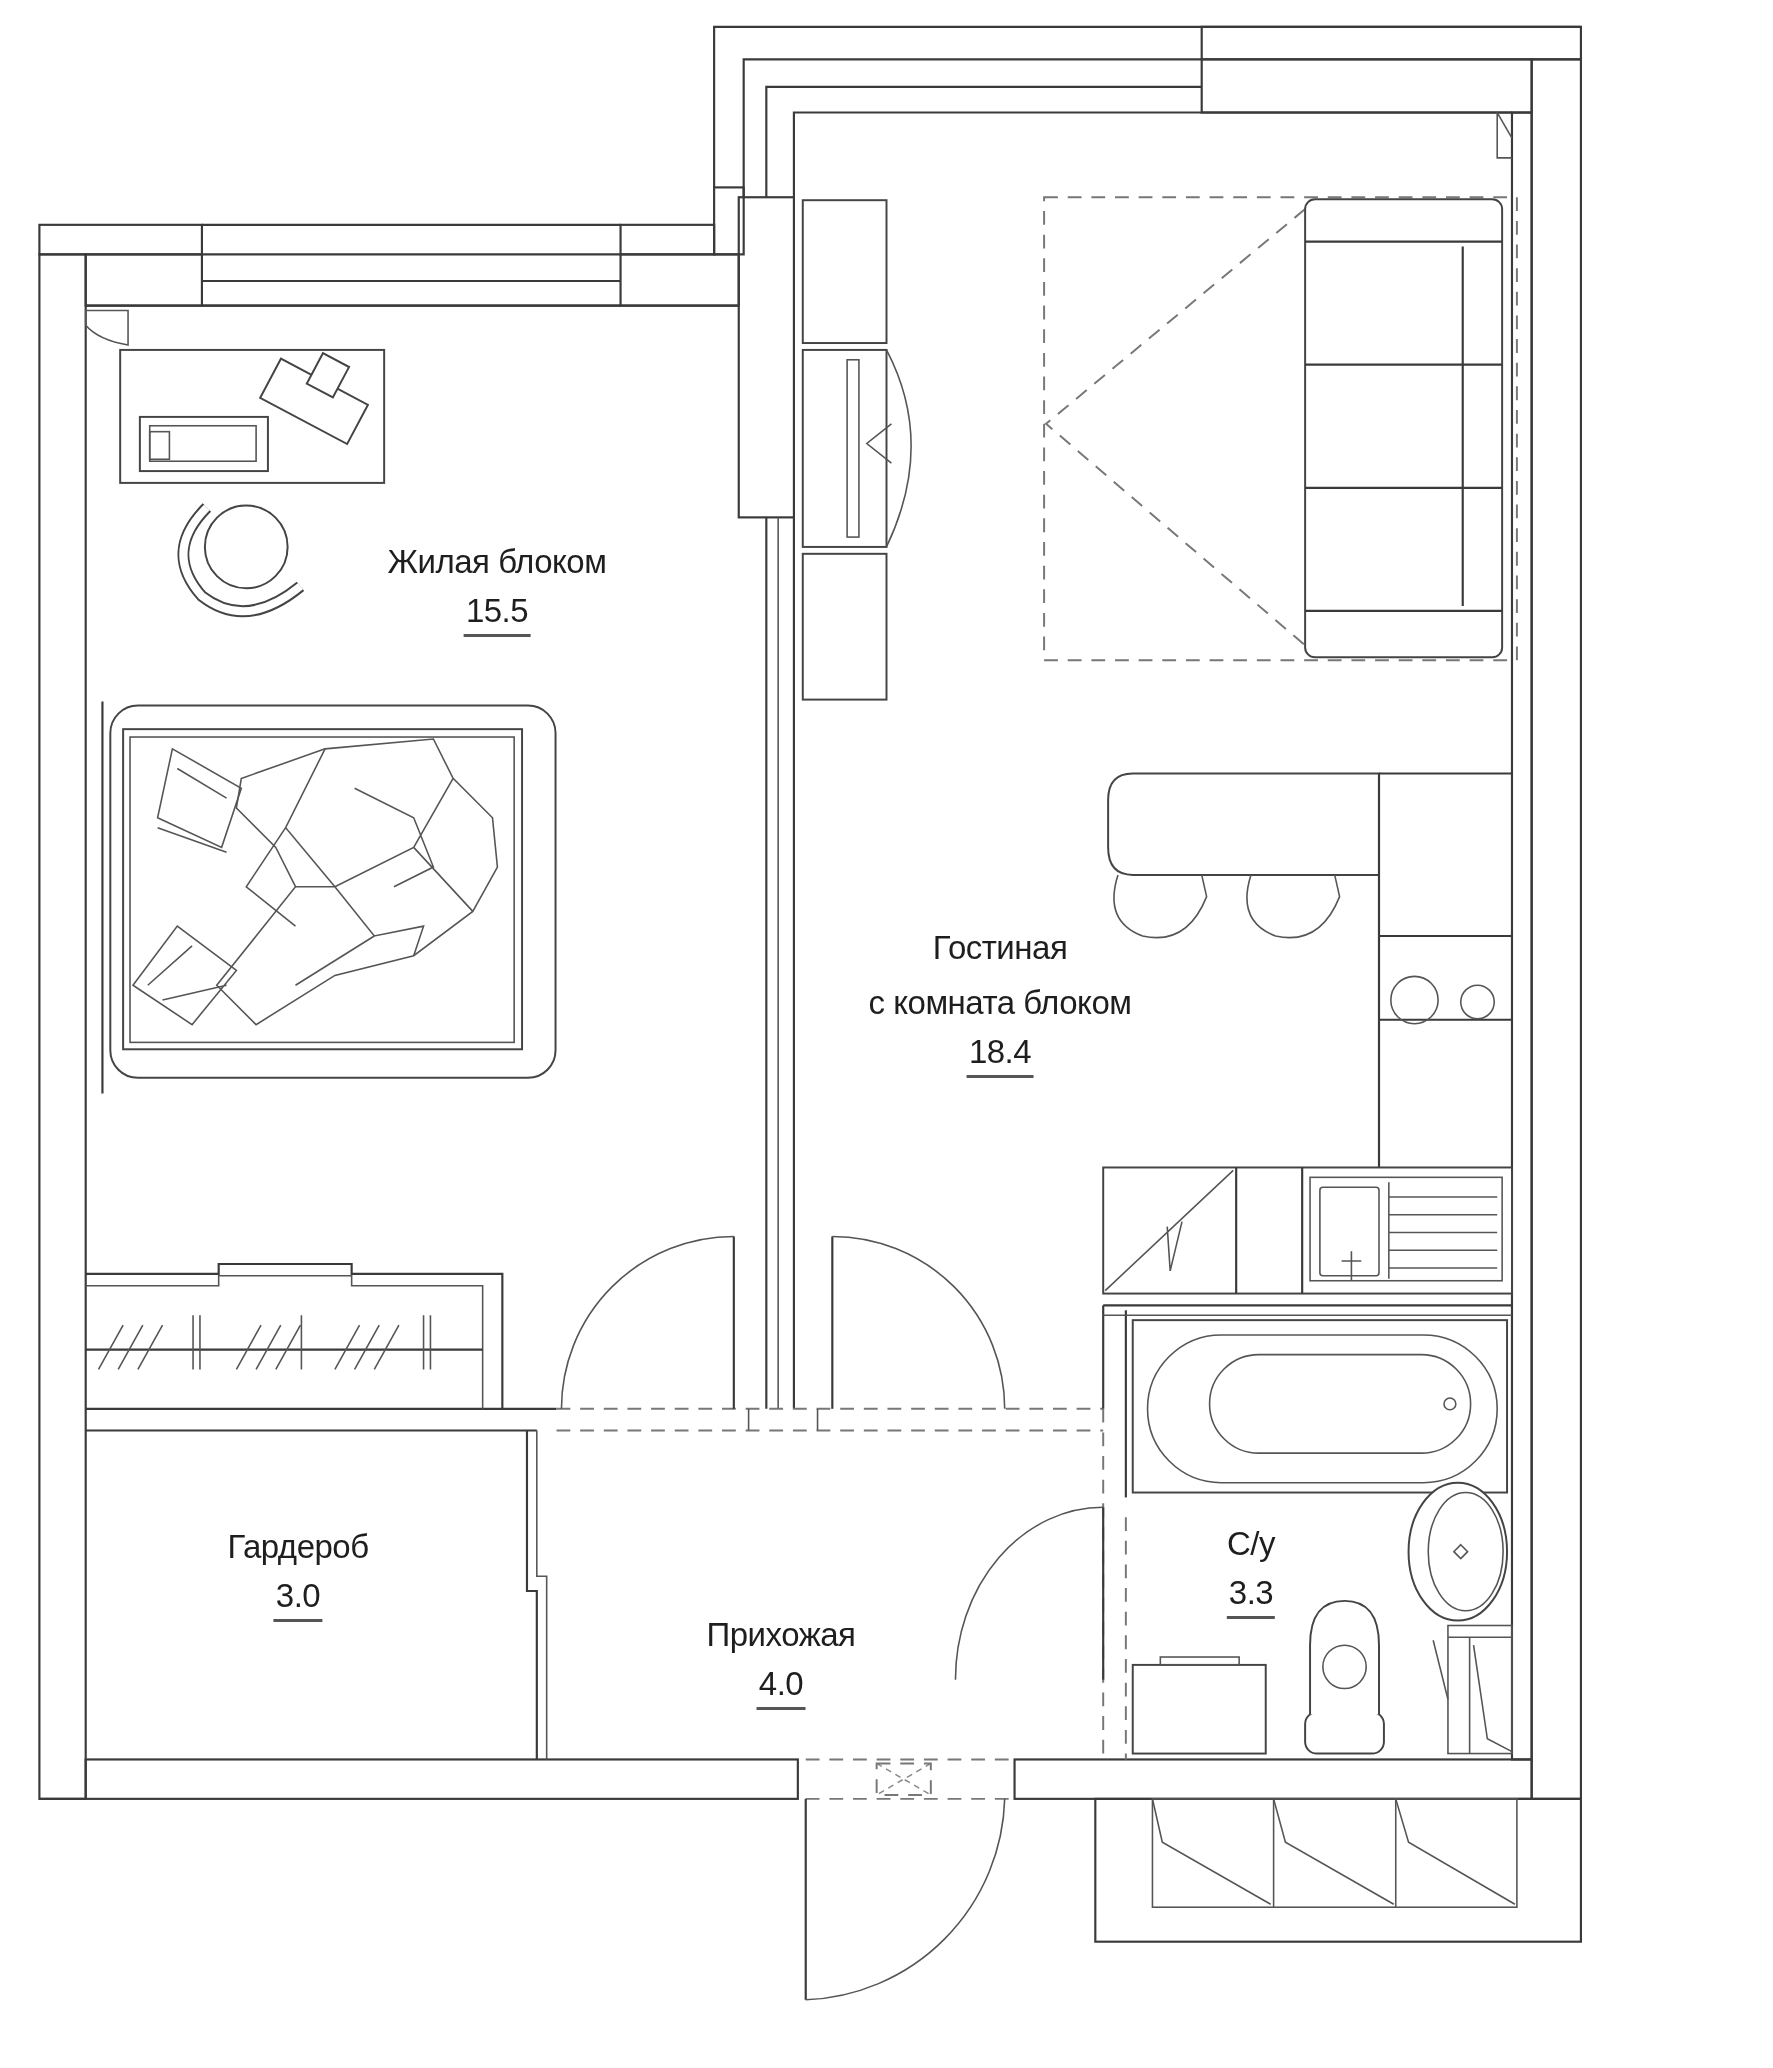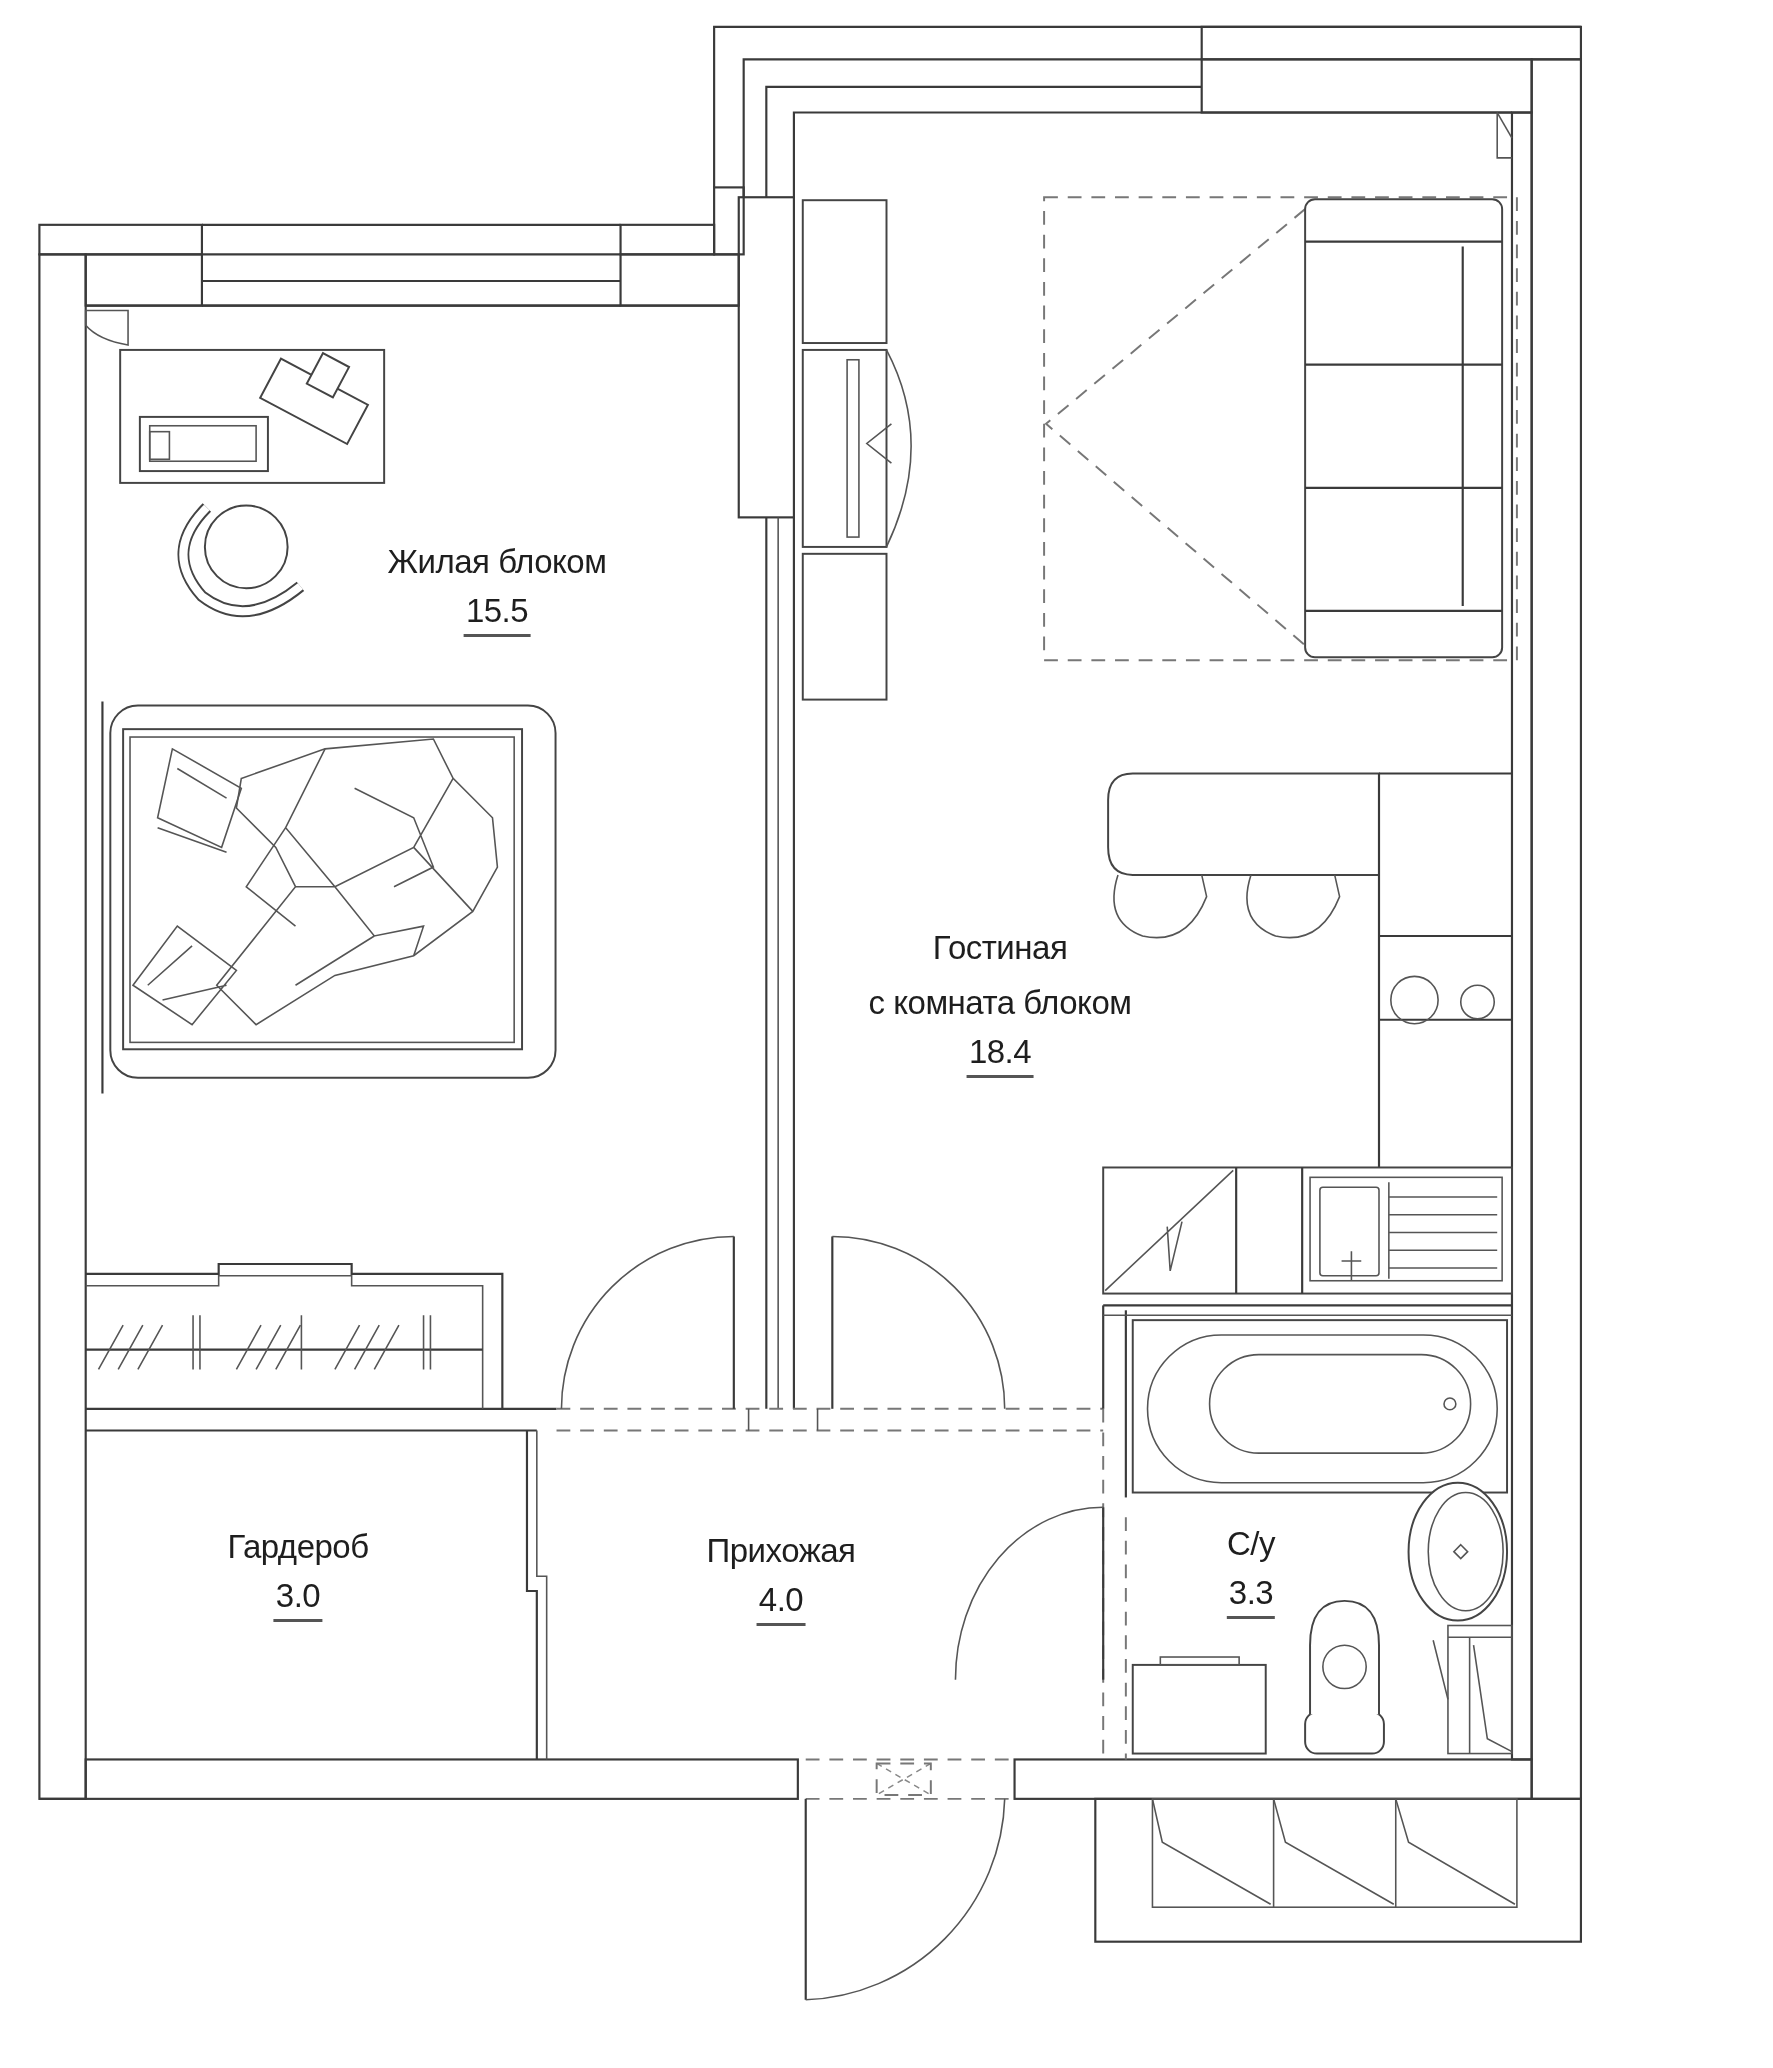--- a/index.html
+++ b/index.html
@@ -240,21 +240,21 @@
   <div>Гостиная</div>
   <div style="margin-top:11.8px;">с комната блоком</div>
   <div class="room-area">18.4</div>
 </div>
 
 <div class="room-label" style="left:298px; top:1525px;">
   <div>Гардероб</div>
   <div class="room-area">3.0</div>
 </div>
 
-<div class="room-label" style="left:781px; top:1529px;">
+<div class="room-label" style="left:781px; top:1613px;">
   <div>Прихожая</div>
   <div class="room-area">4.0</div>
 </div>
 
 <div class="room-label" style="left:1251px; top:1522px;">
   <div>С/у</div>
   <div class="room-area">3.3</div>
 </div>
 
 

